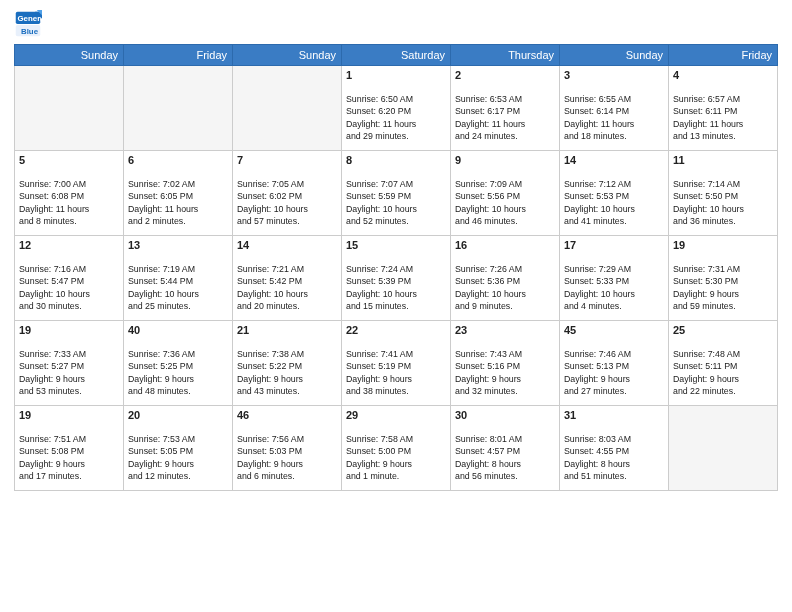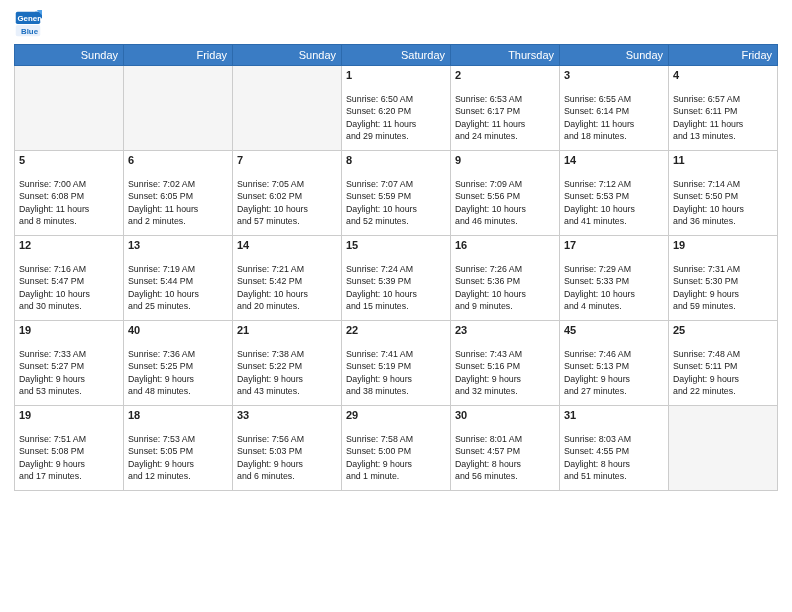--- a/index.html
+++ b/index.html
@@ -240,25 +240,25 @@
             <div class="day-number">25</div>
             <div class="day-info">Sunrise: 7:48 AM<br>Sunset: 5:11 PM<br>Daylight: 9 hours<br>and 22 minutes.</div>
           </td>
         </tr>
         <tr>
           <td>
             <div class="day-number">19</div>
             <div class="day-info">Sunrise: 7:51 AM<br>Sunset: 5:08 PM<br>Daylight: 9 hours<br>and 17 minutes.</div>
           </td>
           <td>
-            <div class="day-number">18</div>
+            <div class="day-number">20</div>
             <div class="day-info">Sunrise: 7:53 AM<br>Sunset: 5:05 PM<br>Daylight: 9 hours<br>and 12 minutes.</div>
           </td>
           <td>
-            <div class="day-number">33</div>
+            <div class="day-number">46</div>
             <div class="day-info">Sunrise: 7:56 AM<br>Sunset: 5:03 PM<br>Daylight: 9 hours<br>and 6 minutes.</div>
           </td>
           <td>
             <div class="day-number">29</div>
             <div class="day-info">Sunrise: 7:58 AM<br>Sunset: 5:00 PM<br>Daylight: 9 hours<br>and 1 minute.</div>
           </td>
           <td>
             <div class="day-number">30</div>
             <div class="day-info">Sunrise: 8:01 AM<br>Sunset: 4:57 PM<br>Daylight: 8 hours<br>and 56 minutes.</div>
           </td>

